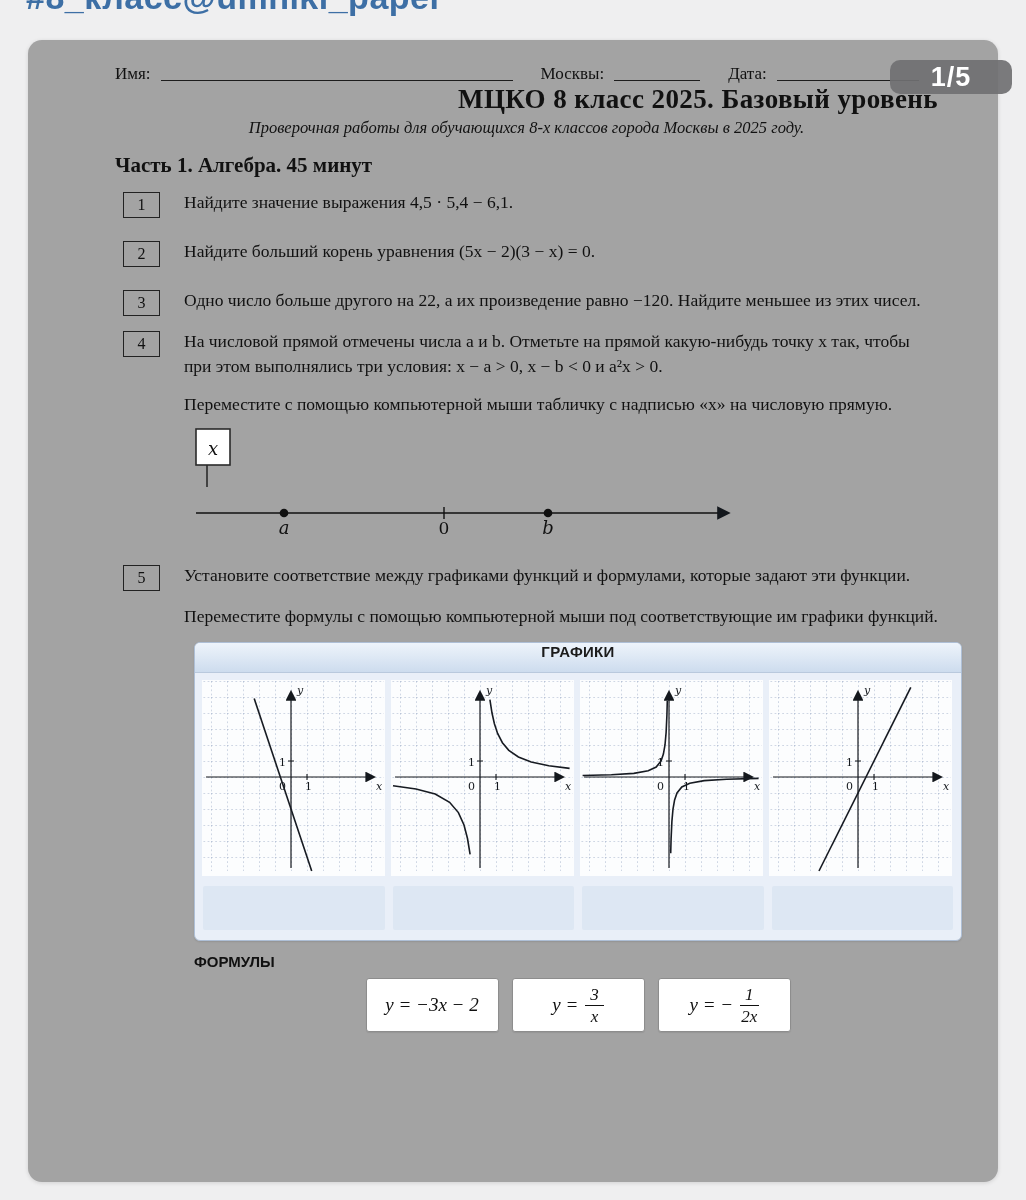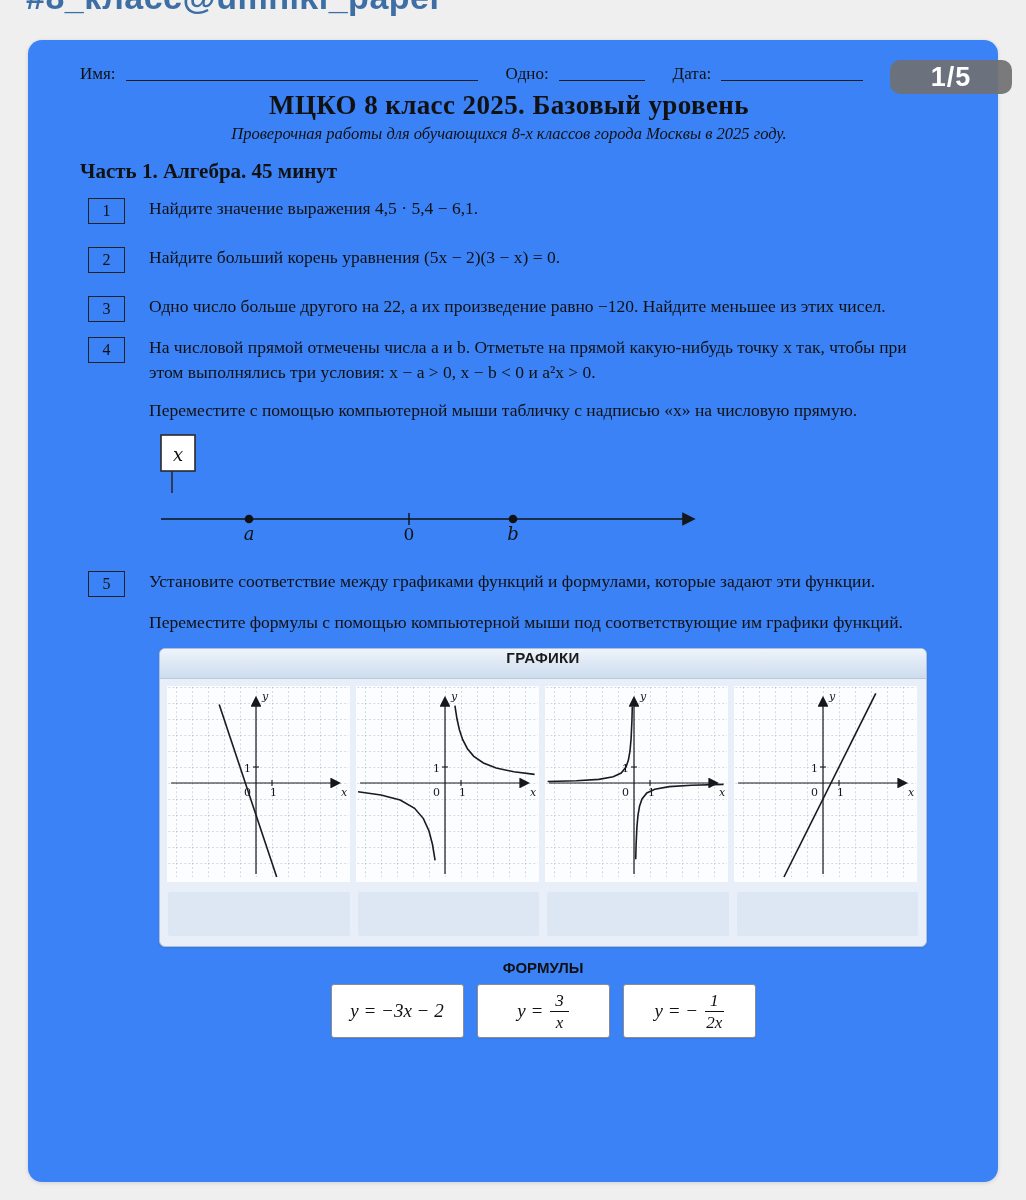--- a/index.html
+++ b/index.html
@@ -10,39 +10,39 @@
     font-family:"Liberation Serif","DejaVu Serif",serif; color:#111;
   }
   .top-link {
     position:absolute; top:-22px; left:26px;
     font-family:"Liberation Sans","DejaVu Sans",sans-serif;
     font-size:34px; font-weight:600; color:#3d6fa5; letter-spacing:.5px;
     white-space:nowrap;
   }
   .page-card {
     position:absolute; left:28px; top:40px; width:970px; height:1142px;
-    background:#3b82f6; border-radius:14px;
+    background:#a3a3a3; border-radius:14px;
     box-shadow:0 1px 4px rgba(0,0,0,.13);
-    padding:22px 60px 0 52px; overflow:hidden;
+    padding:22px 60px 0 87px; overflow:hidden;
   }
   .page-indicator {
     position:absolute; top:60px; right:14px; width:122px; height:34px;
     background:rgba(112,112,114,.92); border-radius:10px;
     display:flex; align-items:center; justify-content:center;
     color:#fff; font:700 27px "Liberation Sans","DejaVu Sans",sans-serif;
     letter-spacing:1px; z-index:5;
   }
   
   .head-row { display:flex; align-items:baseline; font-size:17px; margin-top:2px; }
   .head-row .lbl { flex:none; }
   .blank-line { border-bottom:1.5px solid #1d1d1d; align-self:flex-end; margin:0 0 3px 10px; }
   .line-name  { width:352px; margin-right:28px; }
   .line-class { width:86px;  margin-right:28px; }
   .line-date  { width:142px; }
-  h1 { text-align:center; font-size:27px; font-weight:700; margin-top:6px; letter-spacing:.4px; }
+  h1 { text-align:right; font-size:27px; font-weight:700; letter-spacing:.4px; }
   .subtitle { text-align:center; font-style:italic; font-size:16.5px; margin-top:3px; }
   h2 { text-align:left; font-size:21px; font-weight:700; margin-top:15px; }
   
   .problem { display:flex; align-items:flex-start; }
   .m-p1 { margin-top:12px; } .m-p2 { margin-top:21px; } .m-p3 { margin-top:21px; }
   .m-p4 { margin-top:13px; } .m-p5 { margin-top:20px; }
   .pnum {
     flex:none; width:37px; height:26px; margin:2px 24px 0 8px;
     border:1.6px solid #222; text-align:center;
     font-size:16px; line-height:24px;
@@ -62,21 +62,21 @@
     background:linear-gradient(#eef4fb,#cddcee);
     border-bottom:1px solid #b9c9dd;
     font:700 15px "Liberation Sans","DejaVu Sans",sans-serif; color:#1b1b1b;
     letter-spacing:.3px;
   }
   .graphs-row { display:flex; gap:6px; padding:7px 7px 5px 7px; }
   .graph-cell { flex:none; background:#fcfdfe; }
   .dropzones { display:flex; gap:8px; padding:5px 8px 10px 8px; }
   .dropzone { flex:1; height:44px; background:#dde7f3; border-radius:2px; }
   .formulas-title {
-    width:768px; margin:12px 0 0 79px; text-align:center;
+    width:768px; margin:12px 0 0 79px; text-align:left;
     font:700 15px "Liberation Sans","DejaVu Sans",sans-serif; color:#111;
   }
   .formula-row { width:768px; margin:8px 0 0 79px; display:flex; justify-content:center; gap:13px; }
   .formula-card {
     min-width:133px; height:54px; background:#fff;
     border:1px solid #8d8d8d; border-radius:3px;
     display:flex; align-items:center; justify-content:center;
     font-style:italic; font-size:19px;
     box-shadow:0 1px 1px rgba(0,0,0,.08); padding:0 12px;
   }
@@ -105,21 +105,21 @@
 
 <div class="screen">
 
   <div class="top-link">#8_класс@umniki_paper</div>
 
   <div class="page-card">
 
     <div class="head-row">
       <span class="lbl">Имя:</span>
       <span class="blank-line line-name"></span>
-      <span class="lbl">Одно:</span>
+      <span class="lbl">Москвы:</span>
       <span class="blank-line line-class"></span>
       <span class="lbl">Дата:</span>
       <span class="blank-line line-date"></span>
     </div>
 
     <h1>МЦКО 8 класс 2025. Базовый уровень</h1>
     <div class="subtitle">Проверочная работы для обучающихся 8-х классов города Москвы в 2025 году.</div>
     <h2>Часть 1. Алгебра. 45 минут</h2>
 
     <div class="problem m-p1">

